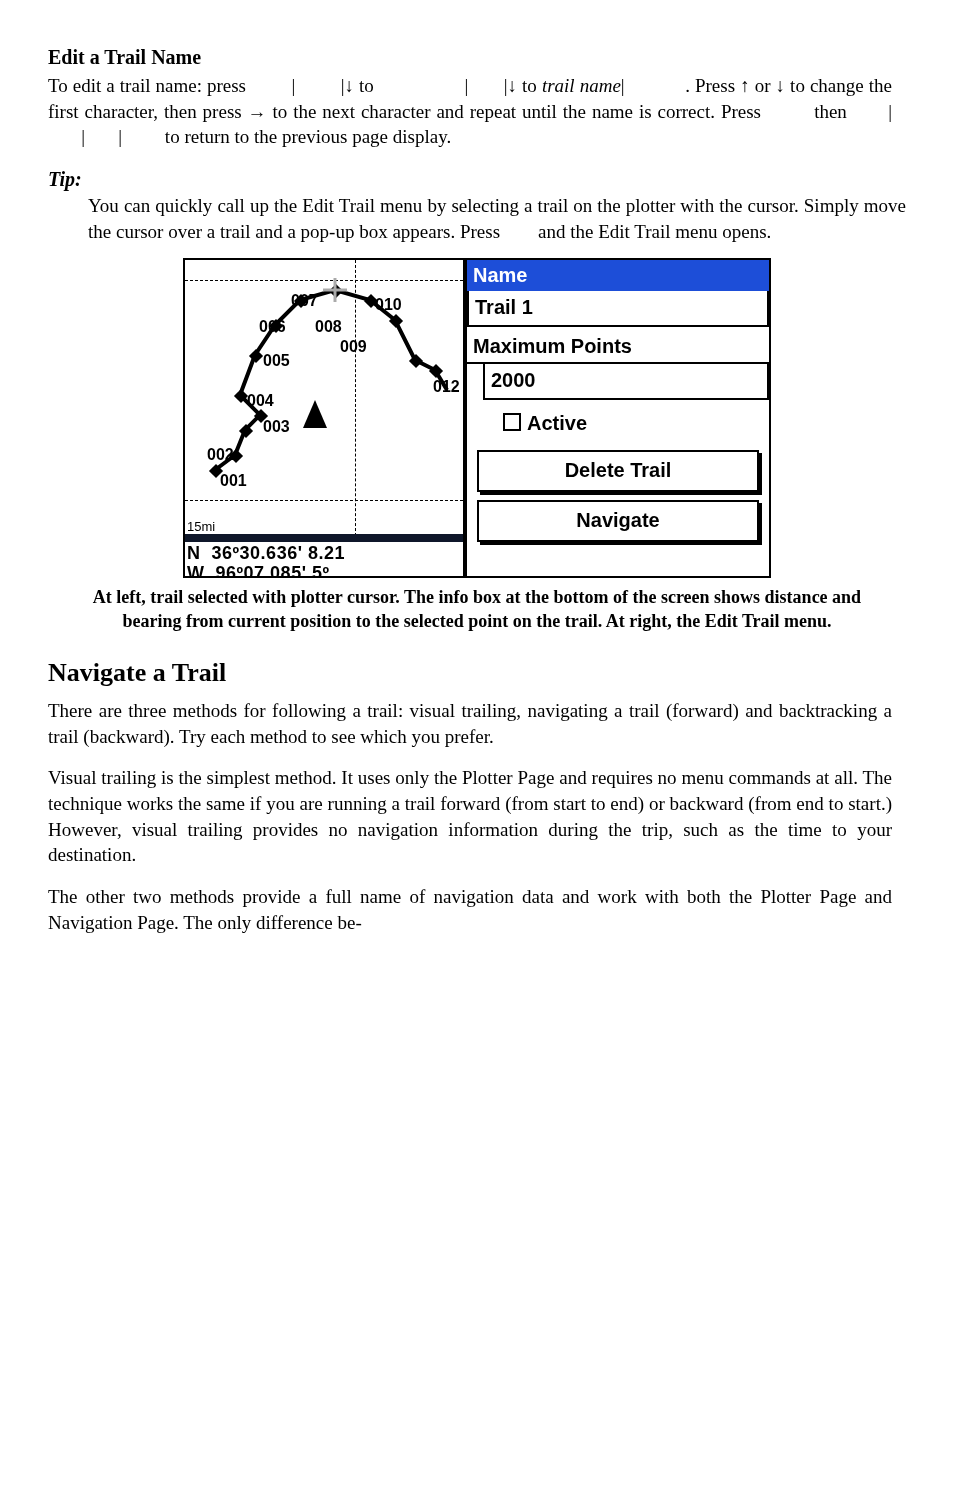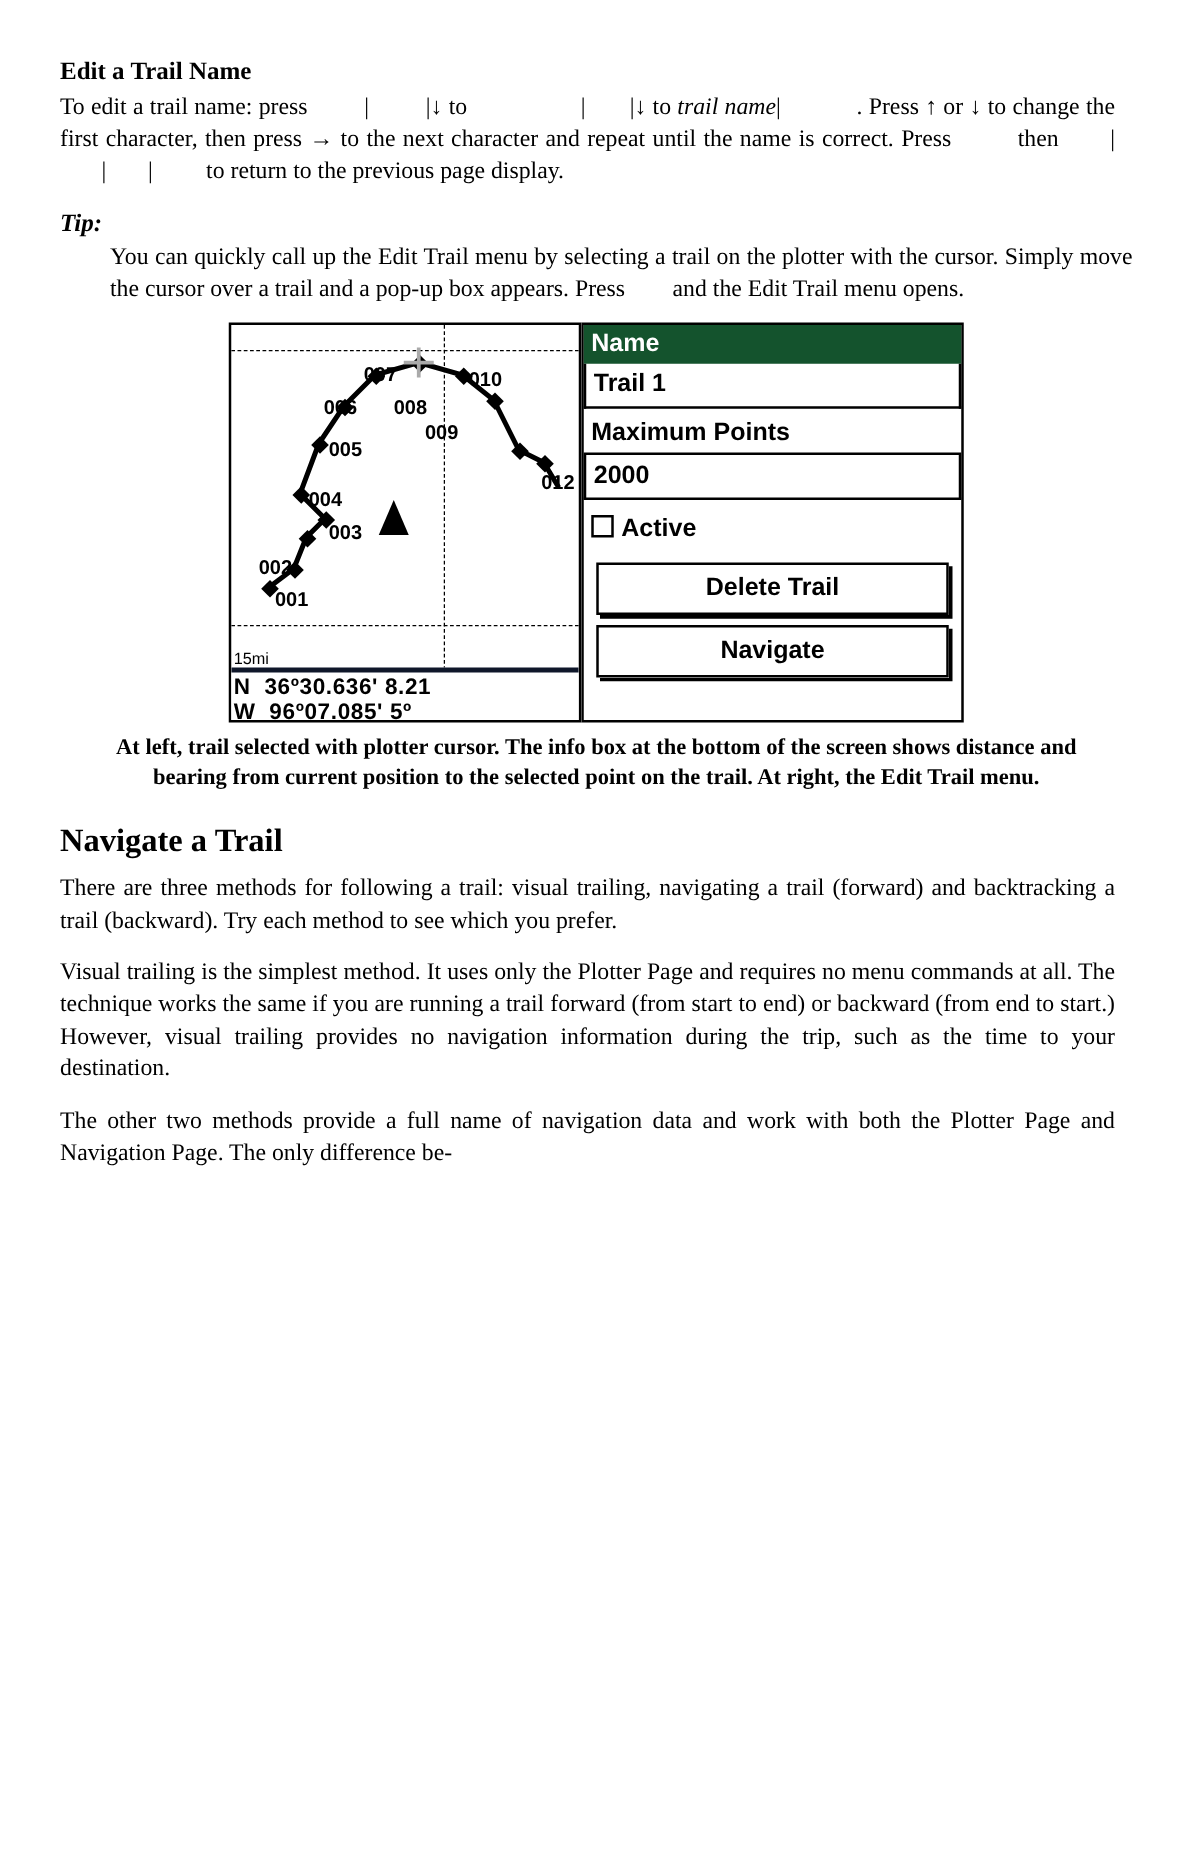--- a/index.html
+++ b/index.html
@@ -69,41 +69,41 @@
   .scale {
     position: absolute;
     left: 2px;
     bottom: 42px;
     font: 13px Arial, sans-serif;
   }
   .coord-box {
     position: absolute;
     left: 0; right: 0; bottom: 0;
     height: 42px;
-    border-top: 4px solid #0f172a;
+    border-top: 8px solid #0f172a;
     background: #fff;
     font: bold 18px Arial, sans-serif;
     line-height: 20px;
     padding: 1px 2px 0 2px;
     box-sizing: border-box;
     white-space: pre;
     letter-spacing: 0.5px;
   }
   .menu {
     width: 306px;
     height: 320px;
     border: 2px solid #000;
     box-sizing: border-box;
     background: #fff;
     font-family: Arial, Helvetica, sans-serif;
     display: flex;
     flex-direction: column;
   }
   .menu .hdr {
-    background: #14532d;
+    background: #1d4ed8;
     color: #fff;
     font-weight: bold;
     font-size: 20px;
     padding: 2px 6px;
   }
   .menu .val {
     border: 2px solid #000;
     border-top: none;
     font-size: 20px;
     font-weight: bold;
@@ -116,20 +116,21 @@
     font-weight: bold;
     font-size: 20px;
     padding: 2px 6px;
     border-bottom: 2px solid #000;
   }
   .menu .checks {
     padding: 8px 6px;
     font-weight: bold;
     font-size: 20px;
     line-height: 1.5;
+    margin-left: 30px;
   }
   .cbx {
     display:inline-block;
     width:14px;height:14px;
     border:2px solid #000;
     vertical-align:-1px;
     margin-right:6px;
     position:relative;
   }
   .cbx.checked::after{
@@ -225,21 +226,21 @@
 
     <div class="coord-box"><span>N  36º30.636' 8.21</span>
 <span>W  96º07.085' 5º</span></div>
   </div>
 
   <div class="menu">
     <div class="hdr">Name</div>
     <div class="val">Trail 1</div>
 
     <div class="hdr2 sect">Maximum Points</div>
-    <div class="val" style="border-top:none;">2000</div>
+    <div class="val" style="border-top:none;margin-left:16px;">2000</div>
 
     <div class="checks">
       <div>
         <span class="cbx"></span><span>Active</span>
       </div>
     </div>
 
     <div class="btn">Delete Trail</div>
     <div class="btn">Navigate</div>
   </div>

